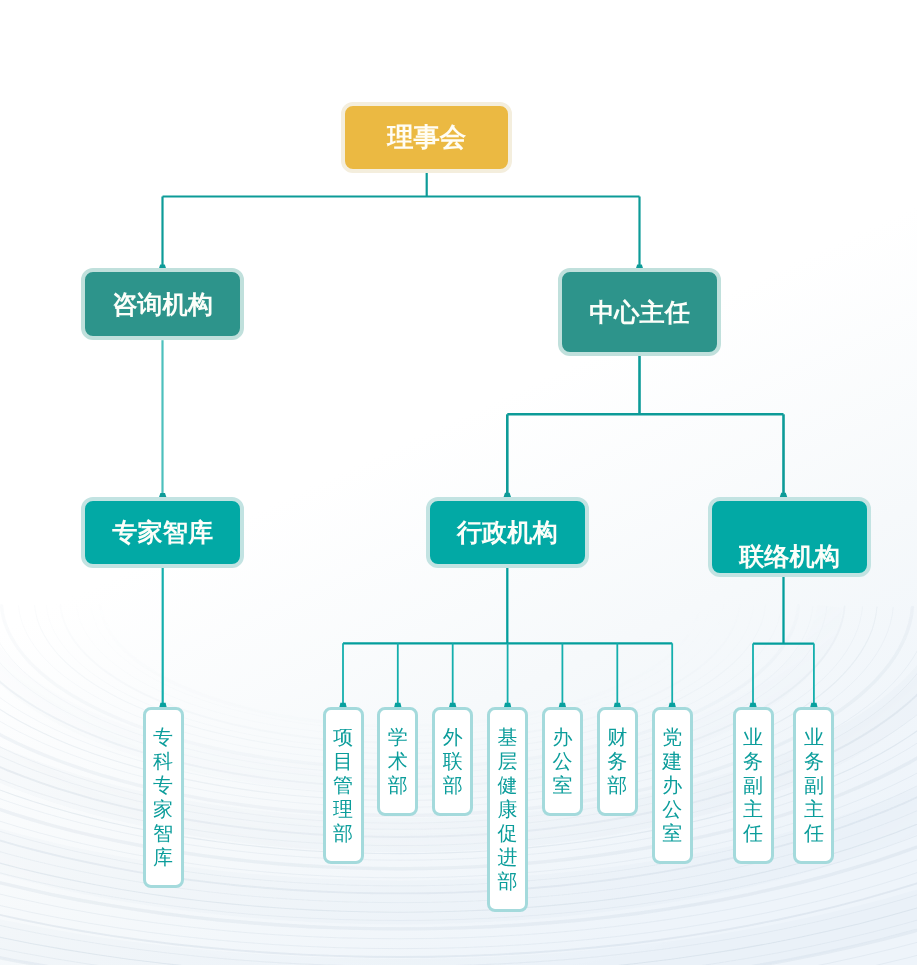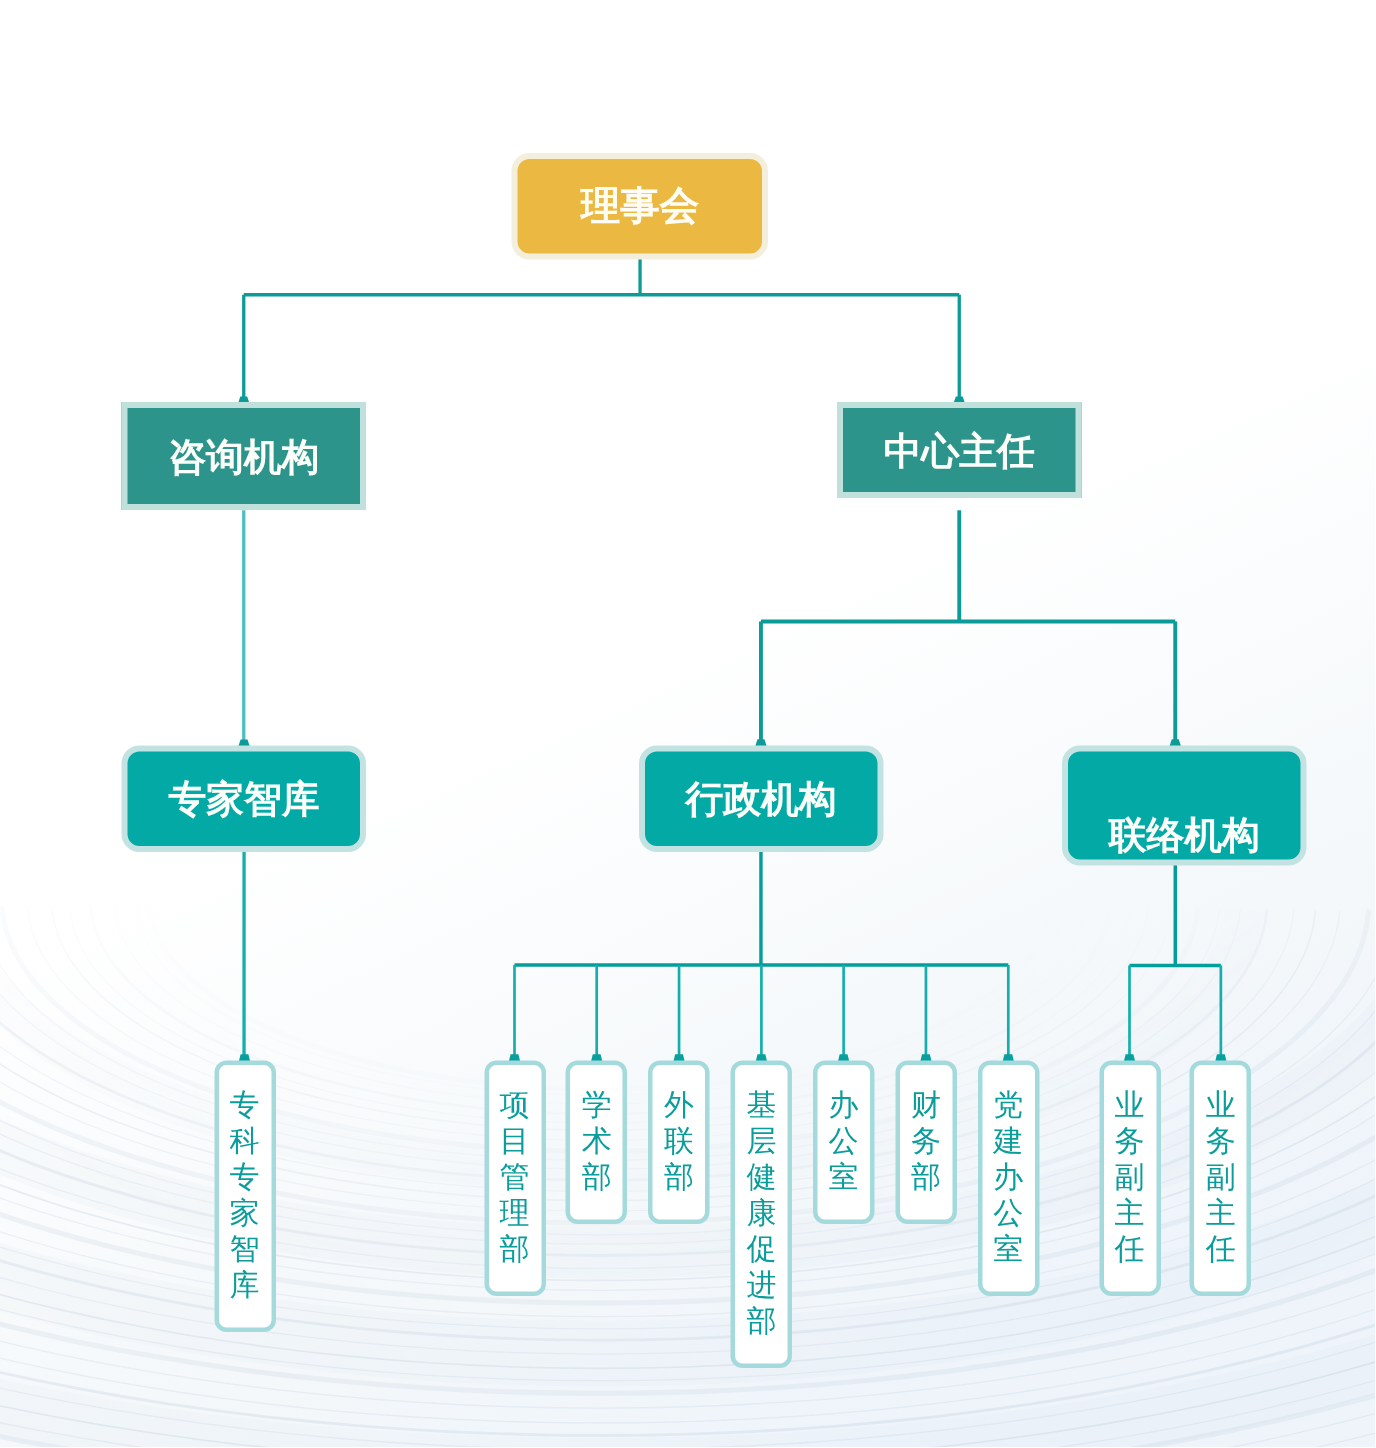--- a/index.html
+++ b/index.html
@@ -13,21 +13,21 @@
          background:var(--page-bg,#ffffff);}
   #bg,#edges{position:absolute;left:0;top:0;width:917px;height:965px;}
   .node{position:absolute;box-sizing:border-box;display:flex;align-items:center;justify-content:center;}
   .lvl1{
     background:var(--root-fill,#ebb942);border:4.7px solid var(--root-border,#f4eedd);
     border-radius:12px;
     color:var(--root-text,#fffdf4);font-weight:700;font-size:26.3px;
   }
   .lvl2{
     background:var(--l2-fill,#2d948b);border:4.7px solid var(--l2-border,#c0e0dc);
-    border-radius:0;
+    border-radius:12px;
     color:var(--l23-text,#fcfef9);font-weight:700;font-size:25.2px;text-align:center;
   }
   .lvl3{
     background:var(--l3-fill,#02a9a5);border:4.7px solid var(--l3-border,#c2e3e2);
     border-radius:12px;
     color:var(--l23-text,#fcfef9);font-weight:700;font-size:25.2px;
   }
   .leaf{
     background:var(--leaf-fill,#ffffff);border:3px solid var(--leaf-border,#a4dadc);
     border-radius:8px;
@@ -192,21 +192,21 @@
       <path d="M749.1 708.2 L756.9 708.2 L755.6 702.8000000000001 L750.4 702.8000000000001 Z" fill="#07A09E"></path>
       <path d="M810 708.2 L817.8 708.2 L816.5 702.8000000000001 L811.3 702.8000000000001 Z" fill="#07A09E"></path>
     </svg>
   <div id="nodes">
       <div class="node lvl1" style="left: 341.2px; top: 66px; width: 171px; height: 71px; margin-top: 36px;">
         <span class="lbl">理事会</span>
       </div>
       <div class="node lvl2" style="left: 81px; top: 268.2px; width: 163px; height: 72px;">
         <span class="lbl">咨询机构</span>
       </div>
-      <div class="node lvl2" style="left: 558px; top: 268.2px; width: 163px; height: 64px;">
+      <div class="node lvl2" style="left: 558px; top: 268.2px; width: 163px; height: 88px;">
         <span class="lbl">中心主任</span>
       </div>
       <div class="node lvl3" style="left: 81.2px; top: 496.8px; width: 163px; height: 71px;">
         <span class="lbl">专家智库</span>
       </div>
       <div class="node lvl3" style="left: 425.8px; top: 496.6px; width: 163px; height: 71px; justify-content: center;">
         <span class="lbl">行政机构</span>
       </div>
       <div class="node lvl3" style="left: 708px; top: 496.6px; width: 163px; height: 80px; align-items: flex-end;">
         <span class="lbl">联络机构</span>

